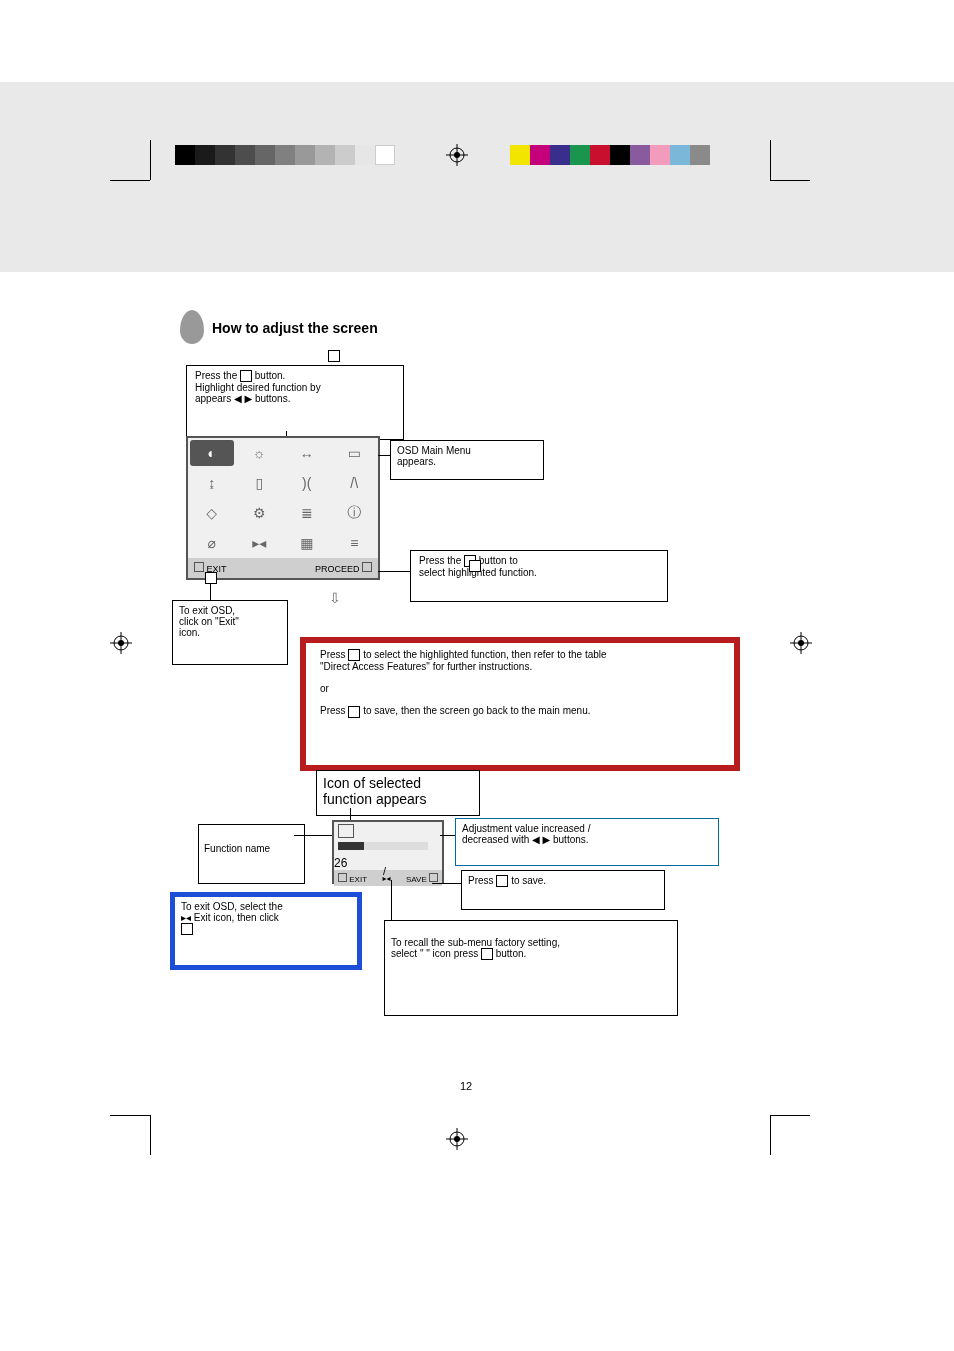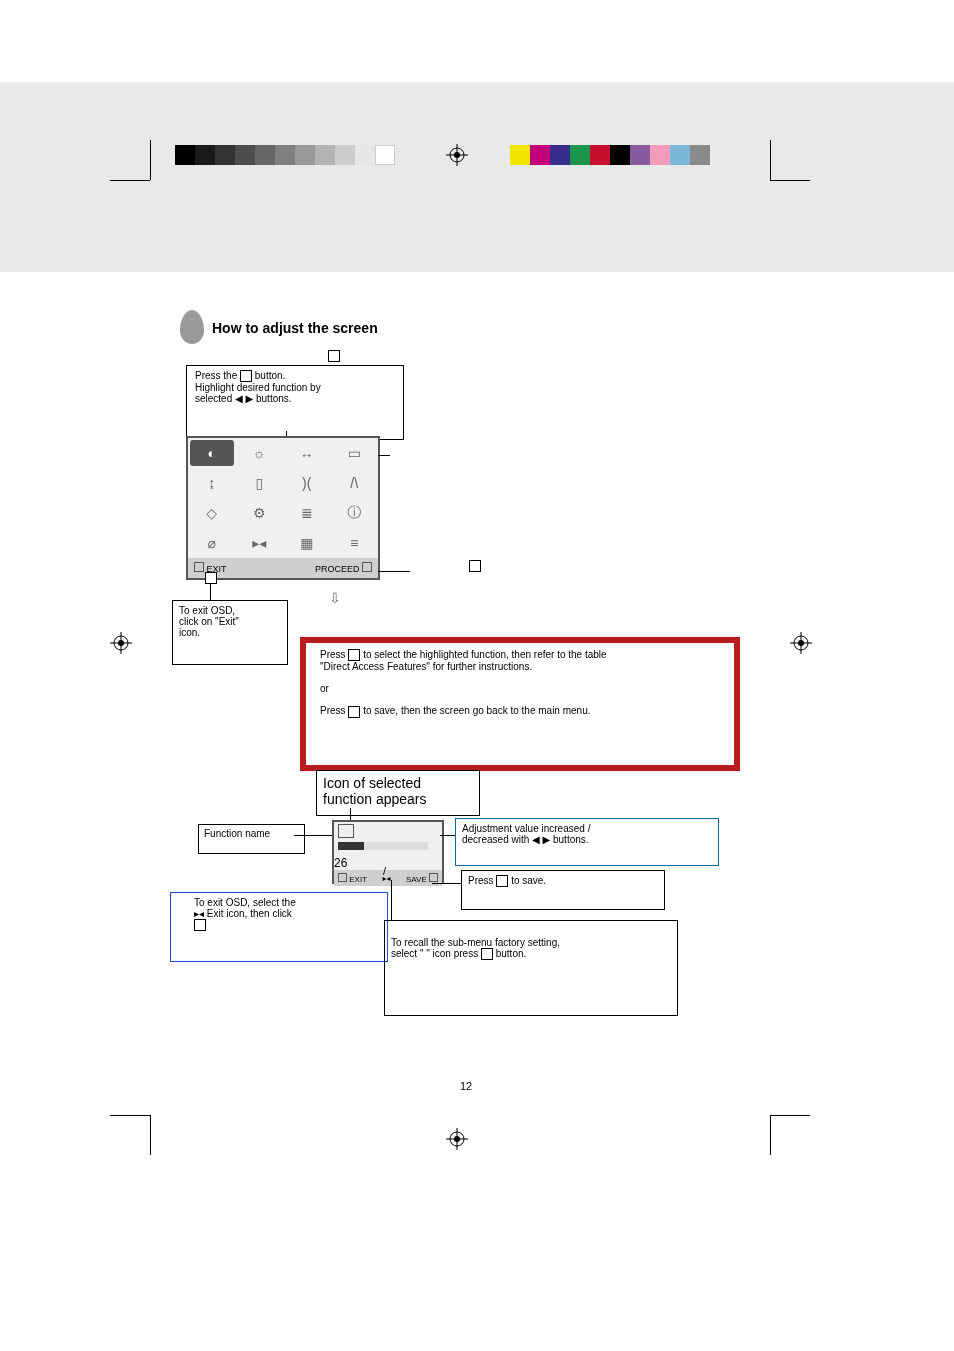--- a/index.html
+++ b/index.html
@@ -52,30 +52,30 @@
 .sub-top .ico{width:14px;height:12px;border:1px solid #555;margin-right:4px}
 .sub-bar{height:12px;margin:2px 4px;display:flex}
 .sub-bar .f{background:#333;width:26px;height:8px}
 .sub-bar .e{background:#ddd;width:64px;height:8px}
 .sub-num{font-size:12px;text-align:left;padding-right:4px}
 .sub-btm{height:16px;background:#cfcfcf;display:flex;justify-content:space-between;align-items:center;padding:0 4px;font-size:8px}
 
 .sel-icon-box{position:absolute;left:316px;top:770px;width:150px;height:36px;border:1px solid #000;padding:4px 6px;font-size:14px}
 .sel-icon-line{position:absolute;left:350px;top:808px;width:1px;height:18px;background:#000}
 
-.name-box{position:absolute;left:198px;top:824px;width:95px;height:22px;border:1px solid #000;padding:3px 5px;font-size:10px}
+.name-box{position:absolute;left:198px;top:824px;width:95px;height:22px;border:1px solid #000;padding:18px 5px;font-size:10px}
 .name-line{position:absolute;left:294px;top:835px;width:38px;height:1px;background:#000}
 
 .adj-box{position:absolute;left:455px;top:818px;width:250px;height:38px;border:1px solid #0369a1;padding:4px 6px;font-size:10px}
 .adj-line{position:absolute;left:440px;top:835px;width:15px;height:1px;background:#000}
 
 .save-box{position:absolute;left:461px;top:870px;width:190px;height:30px;border:1px solid #000;padding:4px 6px;font-size:10px}
 .save-line{position:absolute;left:432px;top:883px;width:29px;height:1px;background:#000}
 
-.exit2-box{position:absolute;left:170px;top:892px;width:170px;height:60px;border:1px solid #1d4ed8;padding:4px 23px;font-size:10px}
+.exit2-box{position:absolute;left:170px;top:892px;width:170px;height:60px;border:5px solid #1d4ed8;padding:4px 6px;font-size:10px}
 
 .recall-box{position:absolute;left:384px;top:920px;width:280px;height:62px;border:1px solid #000;padding:16px 6px;font-size:10px}
 .slash{position:absolute;left:383px;top:865px;font-size:11px}
 
 .page-num{position:absolute;left:460px;top:1080px;font-size:11px}
 
 .leader-line{position:absolute;background:#000}
 </style>
 </head>
 <body>
@@ -155,21 +155,21 @@
 
   <div class="section-dot"></div>
   <div class="section-title">How to adjust the screen</div>
 
   <div class="step1-sq"></div>
   <div class="step1-box">
     <span>Press the </span>
     <span style="display:inline-block;width:10px;height:10px;border:1px solid #000;vertical-align:middle"></span>
     <span> button.</span><br>
     <span>Highlight desired function by</span><br>
-    <span>selected </span>
+    <span>appears </span>
     <span class="arrow-pair">◀ ▶</span>
     <span> buttons.</span>
   </div>
   <div class="leader-line" style="left:286px;top:431px;width:1px;height:5px"></div>
 
   <div class="osd-panel">
     <div class="osd-grid">
       <div class="osd-cell sel">◐</div>
       <div class="osd-cell">☼</div>
       <div class="osd-cell">↔</div>
@@ -187,22 +187,32 @@
       <div class="osd-cell">▦</div>
       <div class="osd-cell">≡</div>
     </div>
     <div class="osd-bottom">
       <span><span style="display:inline-block;width:8px;height:8px;border:1px solid #555"></span> <span>EXIT</span></span>
       <span><span>PROCEED</span> <span style="display:inline-block;width:8px;height:8px;border:1px solid #555"></span></span>
     </div>
   </div>
 
   <div class="osd-line"></div>
+  <div class="osd-label">
+    <span>OSD Main Menu</span><br>
+    <span>appears.</span>
+  </div>
 
   <div class="step2-line"></div>
+  <div class="step2-box">
+    <span>Press the </span>
+    <span style="display:inline-block;width:10px;height:10px;border:1px solid #000;vertical-align:middle"></span>
+    <span> button to</span><br>
+    <span>select highlighted function.</span>
+  </div>
   <div class="step2-sq"></div>
 
   <div class="exit1-line"></div>
   <div class="exit1-sq"></div>
   <div class="exit1-box">
     <span>To exit OSD,</span><br>
     <span>click on "Exit"</span><br>
     <span>icon.</span>
   </div>
 

